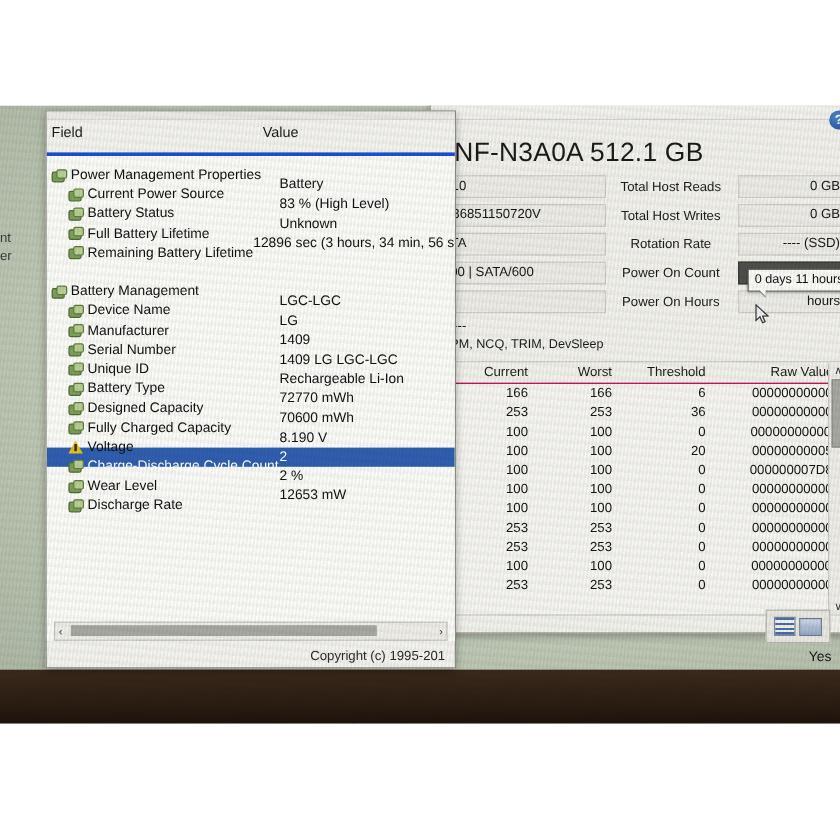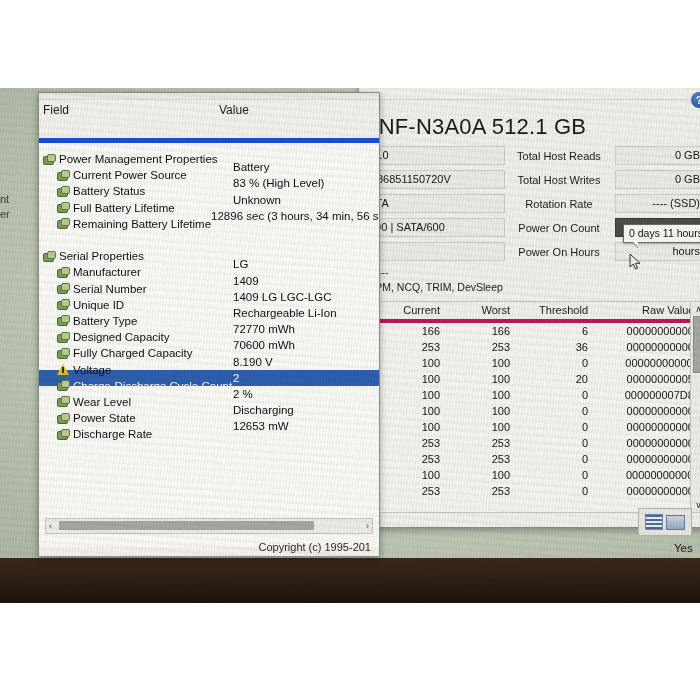--- a/index.html
+++ b/index.html
@@ -125,21 +125,21 @@
 
   
   .smart-wrap {
     margin: 4px 4px 0 4px; background:#f6f5f1;
     border:1px solid #c9c8c2; height: 210px; position:relative; overflow:hidden;
   }
   .smart-table { width:100%; border-collapse:collapse; }
   .smart-table th {
     font-size:11px; font-weight:normal; color:#1a1a1a;
     text-align:right; padding:2px 6px 3px 2px;
-    border-bottom:4px solid #be185d; background:#f2f1ec;
+    border-bottom:1px solid #be185d; background:#f2f1ec;
   }
   .smart-table td {
     font-size:11px; color:#141414; text-align:right;
     padding:1px 6px 1px 2px; height:14px;
   }
   .col-cur{width:74px;} .col-wor{width:62px;} .col-thr{width:70px;} .col-raw{width:auto;}
   .vscroll {
     position:absolute; right:0; top:0; width:15px; height:100%;
     background:#efeee9; border-left:1px solid #c9c8c2;
     display:flex; flex-direction:column; align-items:center; justify-content:space-between;
@@ -152,22 +152,22 @@
 
   
   #win-batt {
     left: 38px; top: 4px; width: 340px; height: 463px;
     background: #f4f3ef; border:1px solid #8e8e86;
     z-index: 20;
   }
   #win-batt .dlg-top { height:6px; background:#eceae5; border-bottom:1px solid #dedcd6;}
   .grid-head {
     display:flex; font-size:12px; color:#1a1a1a;
-    border-bottom:5px solid #1d4ed8; background:#f4f3ef;
-    padding: 3px 0 21px 4px;
+    border-bottom:3px solid #1d4ed8; background:#f4f3ef;
+    padding: 3px 0 10px 4px;
   }
   .grid-head .h-field{width:176px;}
   .grid-body{ background:#fbfbf8; height: 404px; position:relative; overflow:hidden;}
   .row {
     display:flex; align-items:center; height:16.2px;
     font-size:11.5px; color:#101010; padding-left:4px; white-space:nowrap;
   }
   .row.sel { background:#2f5fb0; color:#fff; }
   .row .lbl { width: 176px; display:flex; align-items:center; gap:4px;margin-top:16px; }
   .row.indent .lbl { padding-left: 14px; }
@@ -441,23 +441,33 @@
             </div>
             <div>12896 sec (3 hours, 34 min, 56 sec)</div>
           </div>
           <div class="row"></div>
           <div class="row">
             <div class="lbl">
               <span class="ico-prop">
                 <span class="b1"></span>
                 <span class="b2"></span>
               </span>
-              <span>Serial Properties</span>
+              <span>Battery Management</span>
             </div>
             <div></div>
+          </div>
+          <div class="row indent">
+            <div class="lbl">
+              <span class="ico-prop">
+                <span class="b1"></span>
+                <span class="b2"></span>
+              </span>
+              <span>Device Name</span>
+            </div>
+            <div>LGC-LGC</div>
           </div>
           <div class="row indent">
             <div class="lbl">
               <span class="ico-prop">
                 <span class="b1"></span>
                 <span class="b2"></span>
               </span>
               <span>Manufacturer</span>
             </div>
             <div>LG</div>
@@ -534,30 +544,20 @@
           </div>
           <div class="row indent">
             <div class="lbl">
               <span class="ico-prop">
                 <span class="b1"></span>
                 <span class="b2"></span>
               </span>
               <span>Wear Level</span>
             </div>
             <div>2 %</div>
-          </div>
-          <div class="row indent">
-            <div class="lbl">
-              <span class="ico-prop">
-                <span class="b1"></span>
-                <span class="b2"></span>
-              </span>
-              <span>Power State</span>
-            </div>
-            <div>Discharging</div>
           </div>
           <div class="row indent">
             <div class="lbl">
               <span class="ico-prop">
                 <span class="b1"></span>
                 <span class="b2"></span>
               </span>
               <span>Discharge Rate</span>
             </div>
             <div>12653 mW</div>

